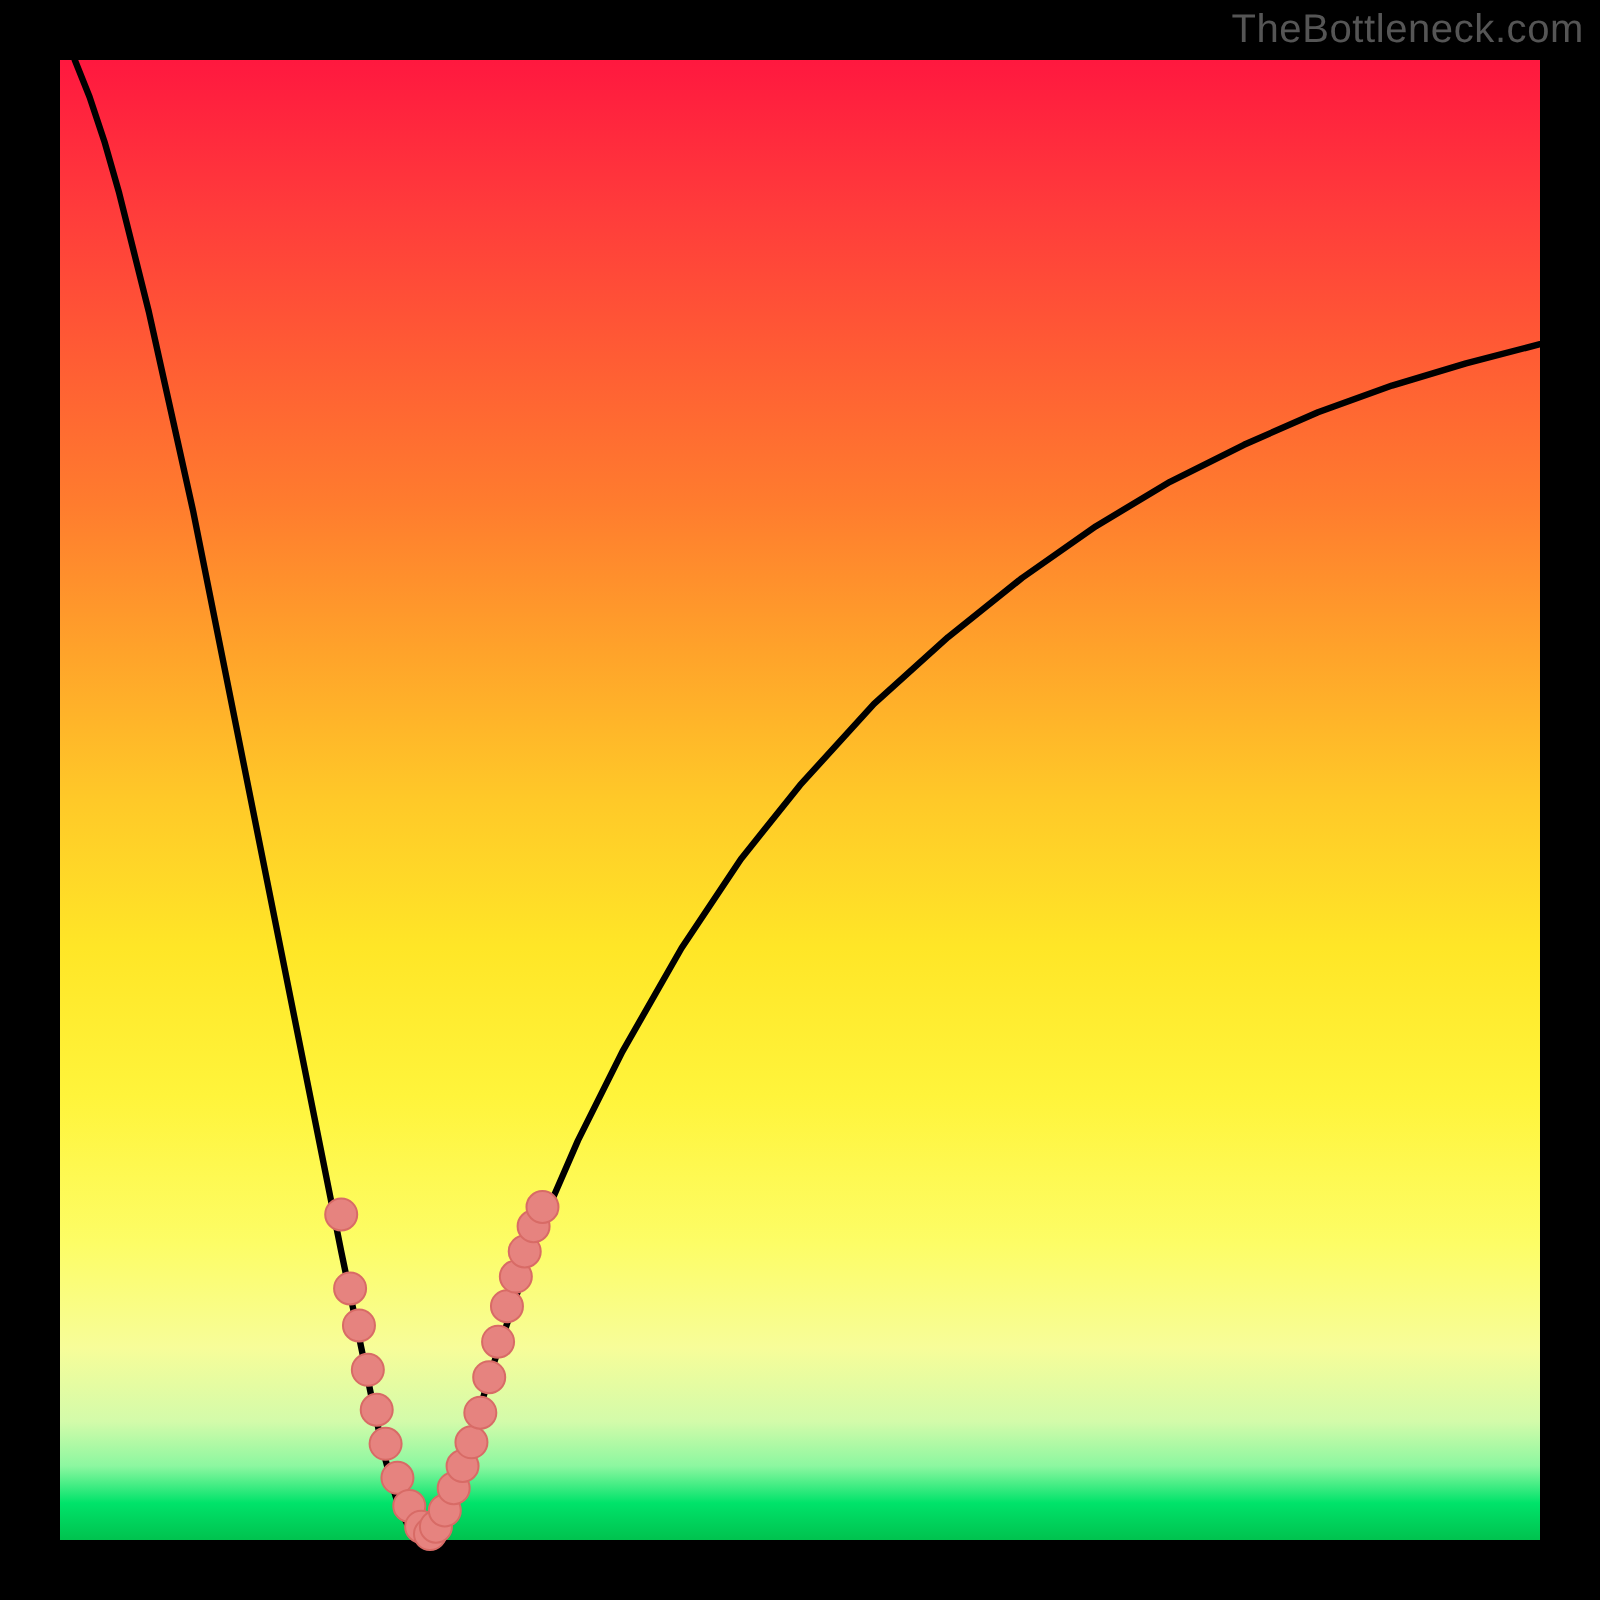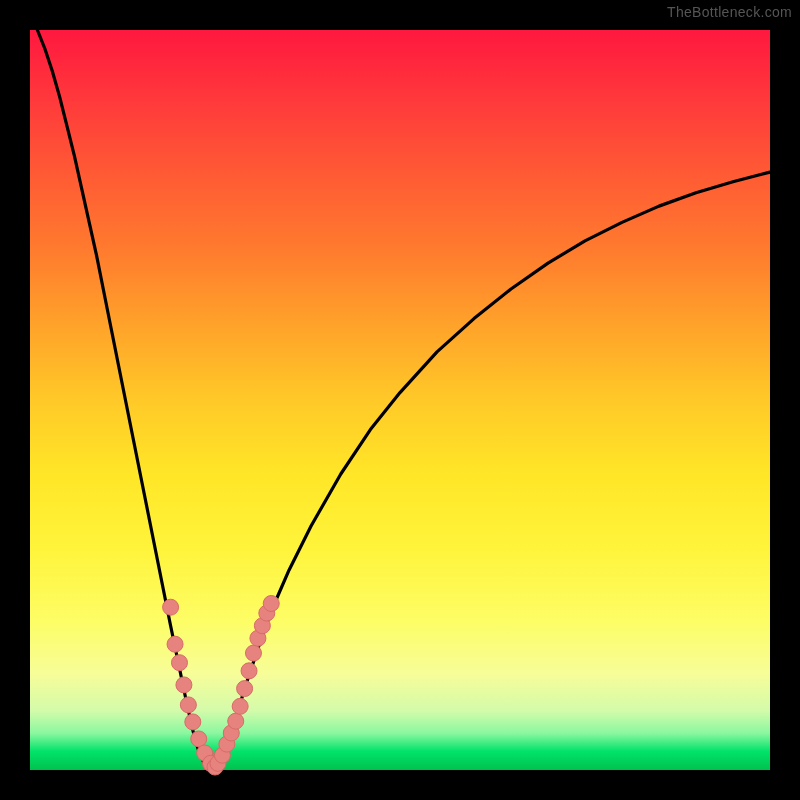--- a/index.html
+++ b/index.html
@@ -46,21 +46,21 @@
     top: 0;
     width: 740px;
     height: 740px;
     overflow: visible;
   }
   .watermark {
     position: absolute;
     top: 4px;
     right: 8px;
     color: #555;
-    font-size: 14px;
+    font-size: 20px;
     font-weight: 500;
     letter-spacing: 0.3px;
     user-select: none;
     pointer-events: none;
   }
 </style>
 </head>
 <body>
 
 <div class="chart-container">

